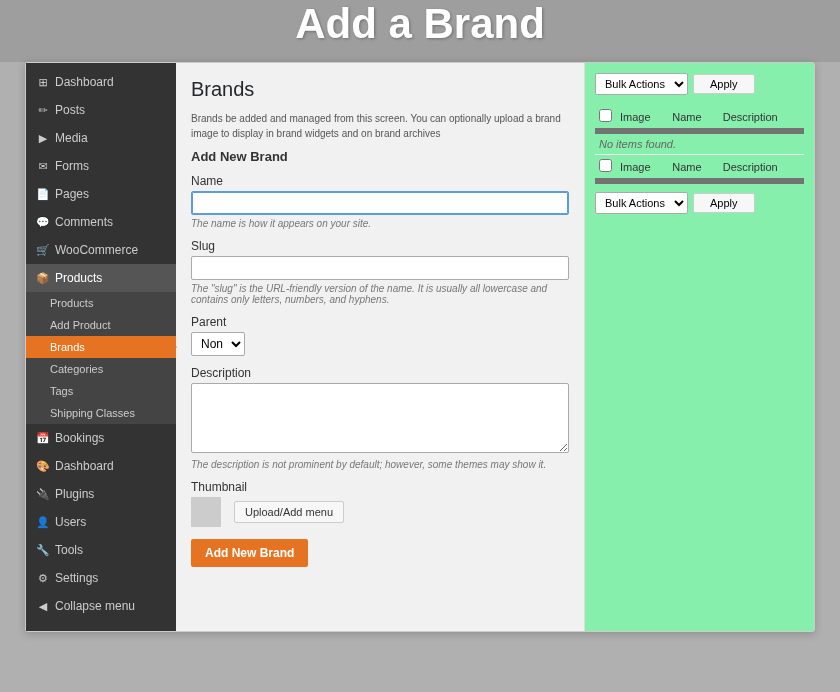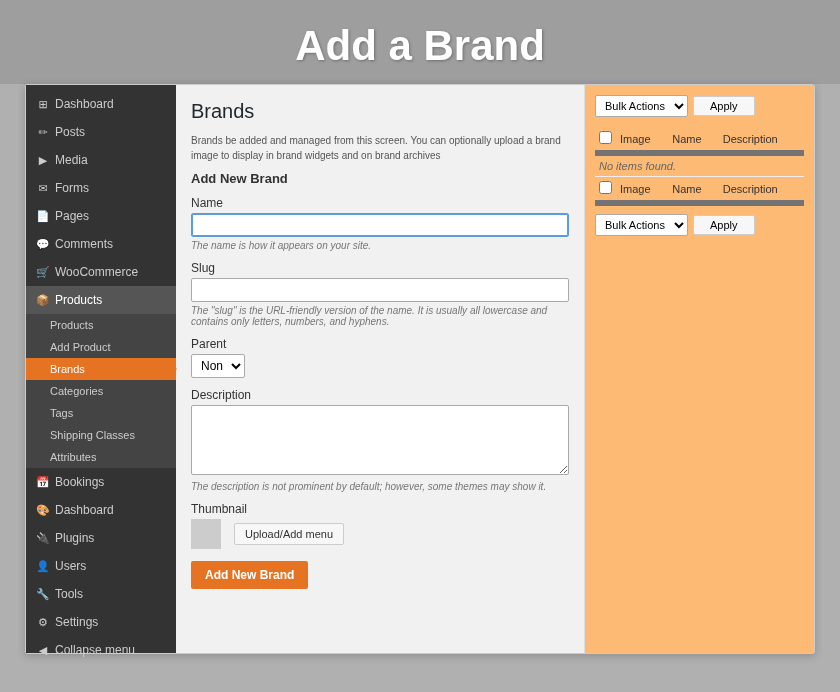--- a/index.html
+++ b/index.html
@@ -13,21 +13,21 @@
       flex-direction: column;
       align-items: center;
       justify-content: flex-start;
       padding: 0;
     }
 
     .header-banner {
       width: 100%;
       background: #9e9e9e;
       text-align: center;
-      padding: 22px 0 14px;
+      padding: 0 0 14px;
     }
 
     .header-banner h1 {
       font-size: 42px;
       font-weight: bold;
       color: #fff;
       text-shadow: 1px 1px 3px rgba(0,0,0,0.3);
     }
 
     .browser-window {
@@ -190,21 +190,21 @@
       padding: 7px 14px;
       font-size: 12px;
       border-radius: 2px;
       cursor: pointer;
       font-weight: bold;
     }
 
     
     .right-panel {
       width: 230px;
-      background: #fdba74;
+      background: #86efac;
       border-left: 1px solid #ddd;
       padding: 10px;
       flex-shrink: 0;
       font-size: 12px;
     }
 
     .bulk-actions-row {
       display: flex;
       align-items: center;
       gap: 5px;
@@ -331,23 +331,20 @@
           <div class="brands-arrow"></div>
         </div>
         <div class="sidebar-item">
           <span>Categories</span>
         </div>
         <div class="sidebar-item">
           <span>Tags</span>
         </div>
         <div class="sidebar-item">
           <span>Shipping Classes</span>
-        </div>
-        <div class="sidebar-item">
-          <span>Attributes</span>
         </div>
       </div>
 
       <div class="sidebar-item">
         <span class="icon">📅</span>
         <span>Bookings</span>
       </div>
       <div class="sidebar-item">
         <span class="icon">🎨</span>
         <span>Dashboard</span>

